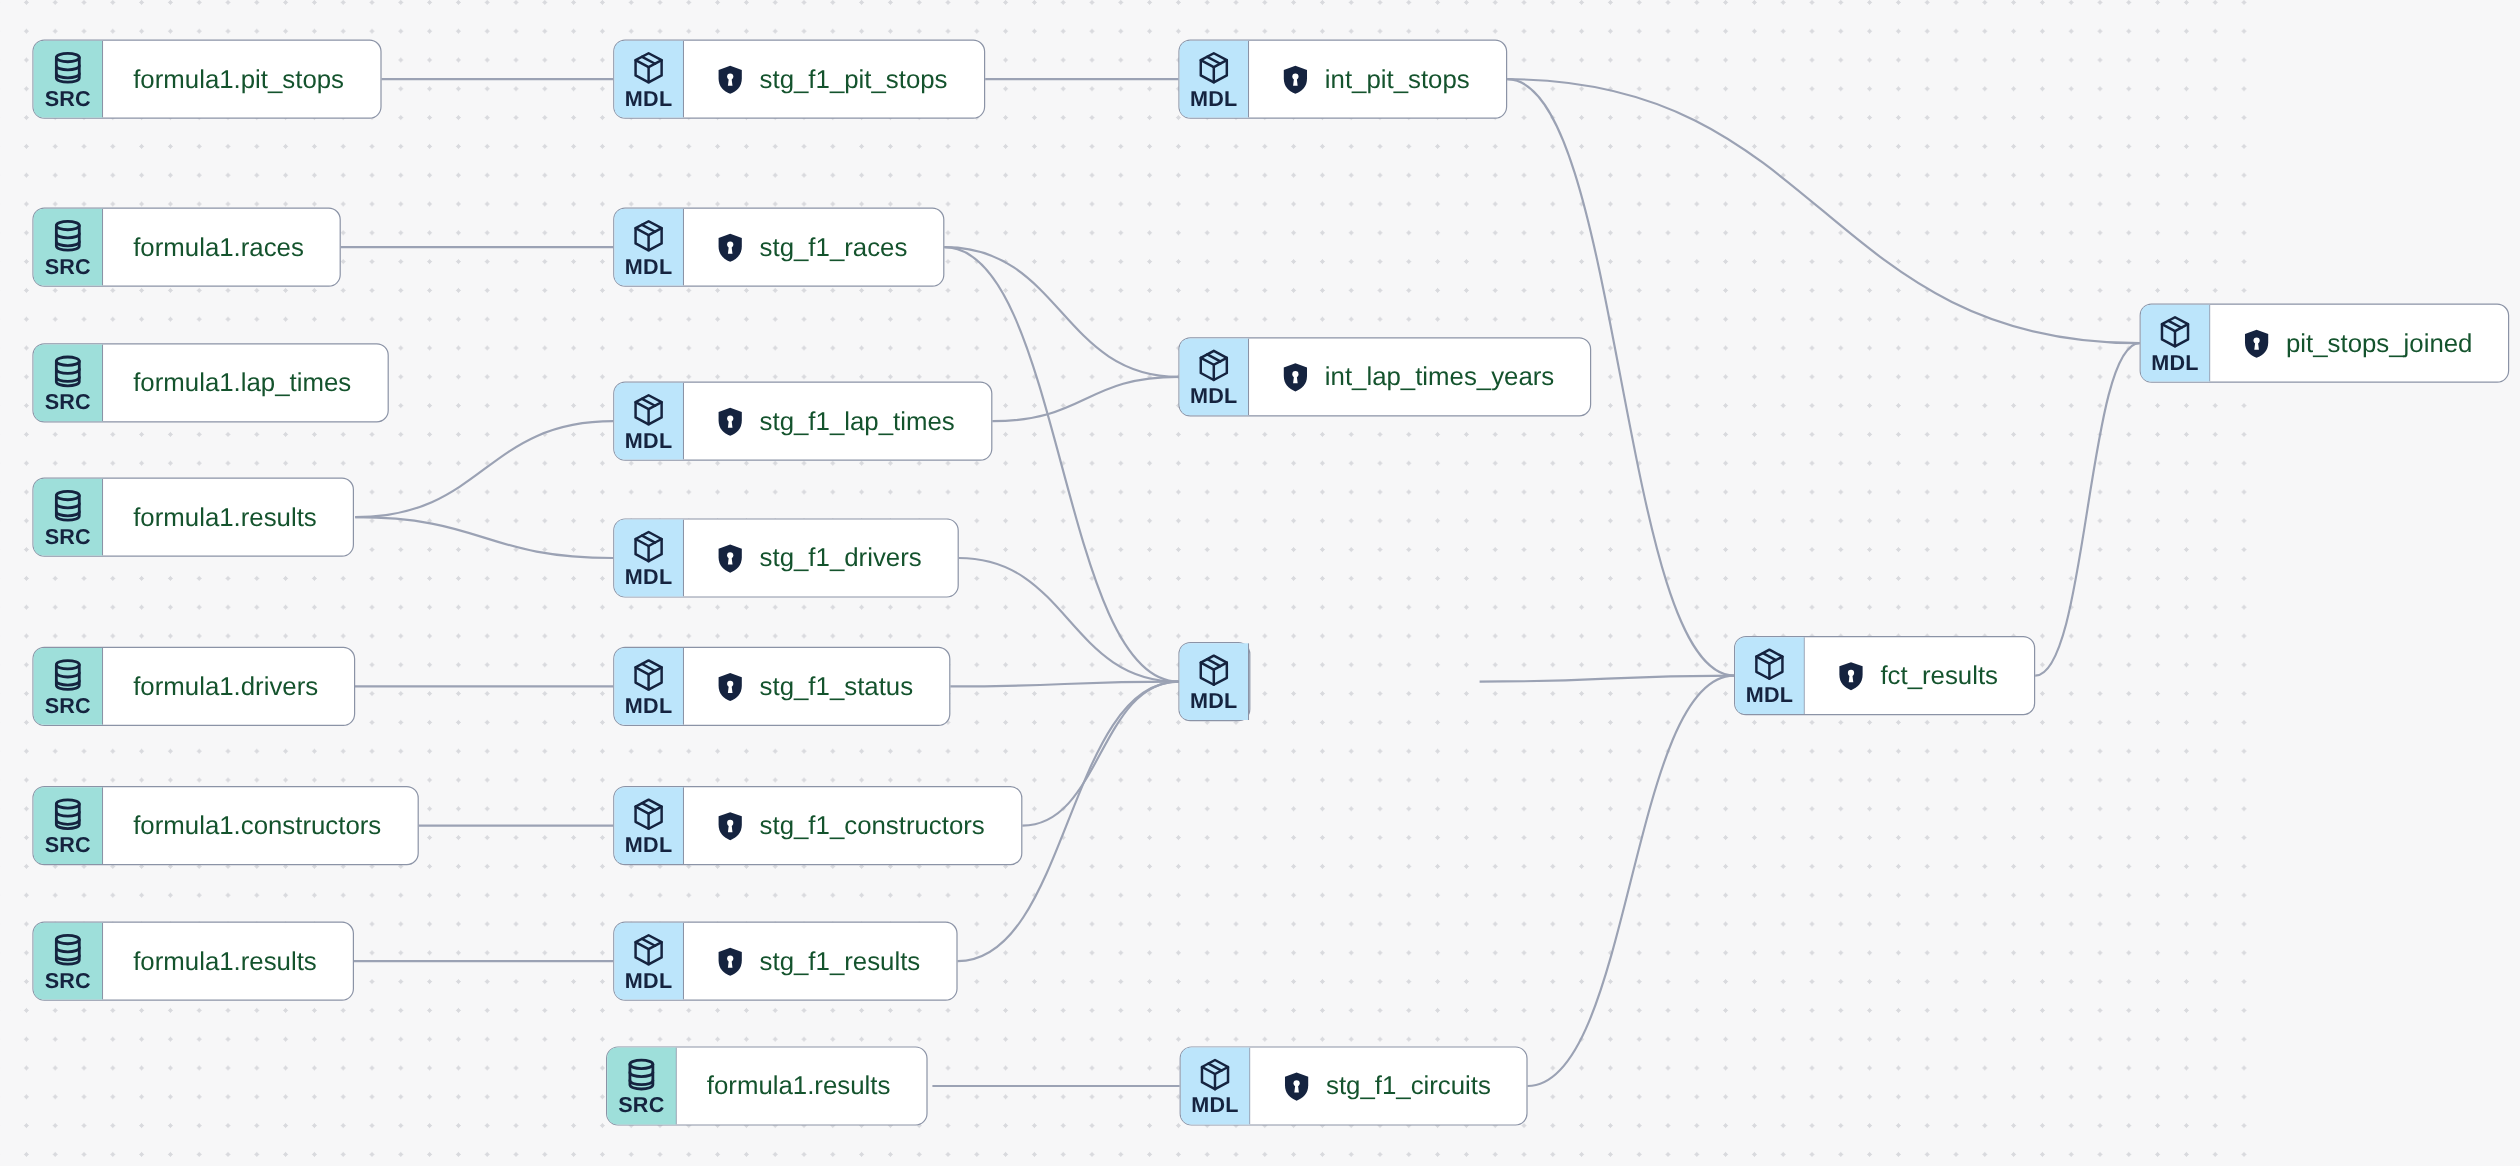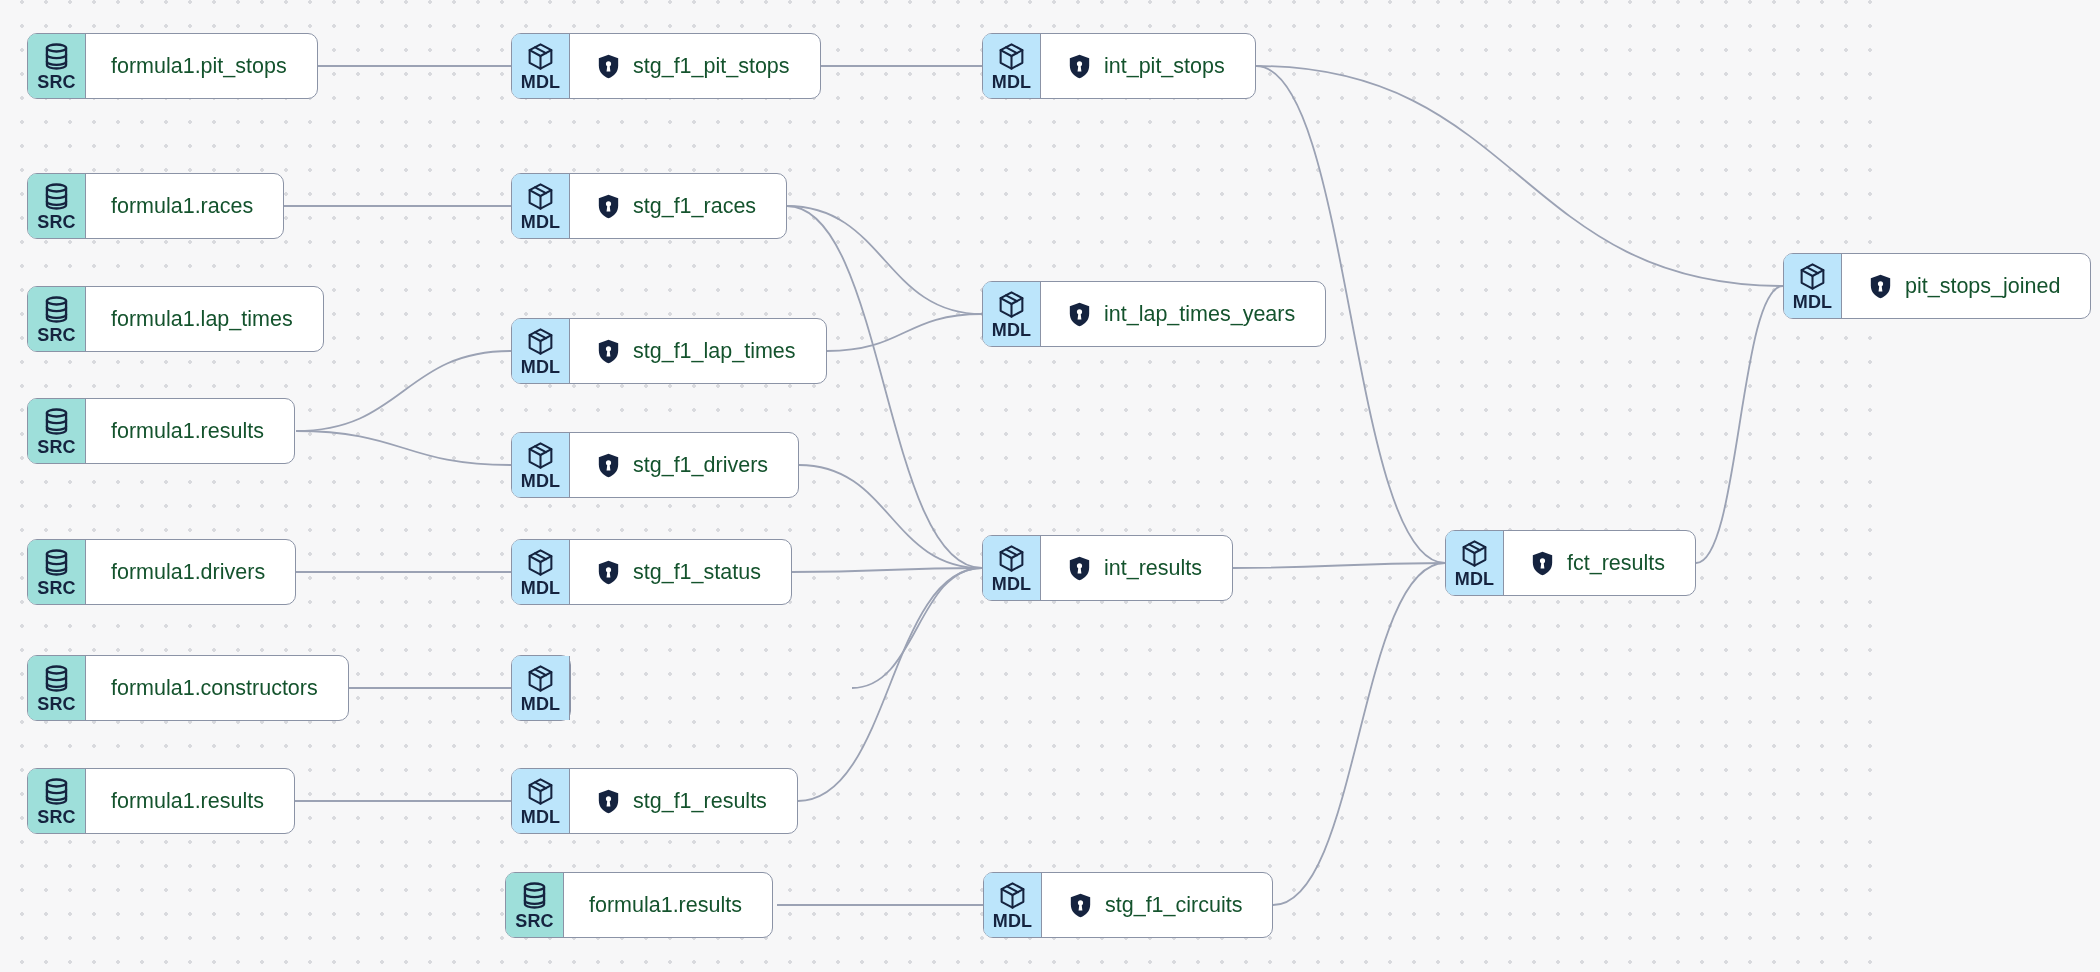--- a/index.html
+++ b/index.html
@@ -310,20 +310,30 @@
         <span class="icon">
           <svg width="31" height="31" viewBox="0 0 24 24" fill="none" stroke="#15233f" stroke-width="1.6" stroke-linejoin="round" stroke-linecap="round">
             <path d="M12 2.6 20.4 7.1v9.8L12 21.4 3.6 16.9V7.1Z"></path>
             <path d="M3.6 7.1 12 11.6l8.4-4.5"></path>
             <path d="M12 11.6v9.8"></path>
             <path d="M7.8 4.9l8.4 4.5"></path>
           </svg>
         </span>
         <span class="badge-label">MDL</span>
       </div>
+      <div class="node-body">
+        <span class="shield">
+          <svg width="27" height="27" viewBox="0 0 24 24">
+            <path d="M12 1.6 20.6 4.7V11c0 5.9-3.7 9.5-8.6 11.4C7.1 20.5 3.4 16.9 3.4 11V4.7Z" fill="#15233f"></path>
+            <circle cx="12" cy="9.6" r="2.3" fill="#ffffff"></circle>
+            <path d="M11 10.8h2l.7 5.6h-3.4Z" fill="#ffffff"></path>
+          </svg>
+        </span>
+        <span class="node-label">stg_f1_constructors</span>
+      </div>
     </div>
     <div class="node" style="left: 511px; top: 768px;">
       <div class="badge mdl">
         <span class="icon">
           <svg width="31" height="31" viewBox="0 0 24 24" fill="none" stroke="#15233f" stroke-width="1.6" stroke-linejoin="round" stroke-linecap="round">
             <path d="M12 2.6 20.4 7.1v9.8L12 21.4 3.6 16.9V7.1Z"></path>
             <path d="M3.6 7.1 12 11.6l8.4-4.5"></path>
             <path d="M12 11.6v9.8"></path>
             <path d="M7.8 4.9l8.4 4.5"></path>
           </svg>
@@ -414,30 +424,20 @@
       <div class="badge mdl">
         <span class="icon">
           <svg width="31" height="31" viewBox="0 0 24 24" fill="none" stroke="#15233f" stroke-width="1.6" stroke-linejoin="round" stroke-linecap="round">
             <path d="M12 2.6 20.4 7.1v9.8L12 21.4 3.6 16.9V7.1Z"></path>
             <path d="M3.6 7.1 12 11.6l8.4-4.5"></path>
             <path d="M12 11.6v9.8"></path>
             <path d="M7.8 4.9l8.4 4.5"></path>
           </svg>
         </span>
         <span class="badge-label">MDL</span>
-      </div>
-      <div class="node-body">
-        <span class="shield">
-          <svg width="27" height="27" viewBox="0 0 24 24">
-            <path d="M12 1.6 20.6 4.7V11c0 5.9-3.7 9.5-8.6 11.4C7.1 20.5 3.4 16.9 3.4 11V4.7Z" fill="#15233f"></path>
-            <circle cx="12" cy="9.6" r="2.3" fill="#ffffff"></circle>
-            <path d="M11 10.8h2l.7 5.6h-3.4Z" fill="#ffffff"></path>
-          </svg>
-        </span>
-        <span class="node-label">int_results</span>
       </div>
     </div>
     <div class="node" style="left: 1445px; top: 530px;">
       <div class="badge mdl">
         <span class="icon">
           <svg width="31" height="31" viewBox="0 0 24 24" fill="none" stroke="#15233f" stroke-width="1.6" stroke-linejoin="round" stroke-linecap="round">
             <path d="M12 2.6 20.4 7.1v9.8L12 21.4 3.6 16.9V7.1Z"></path>
             <path d="M3.6 7.1 12 11.6l8.4-4.5"></path>
             <path d="M12 11.6v9.8"></path>
             <path d="M7.8 4.9l8.4 4.5"></path>

